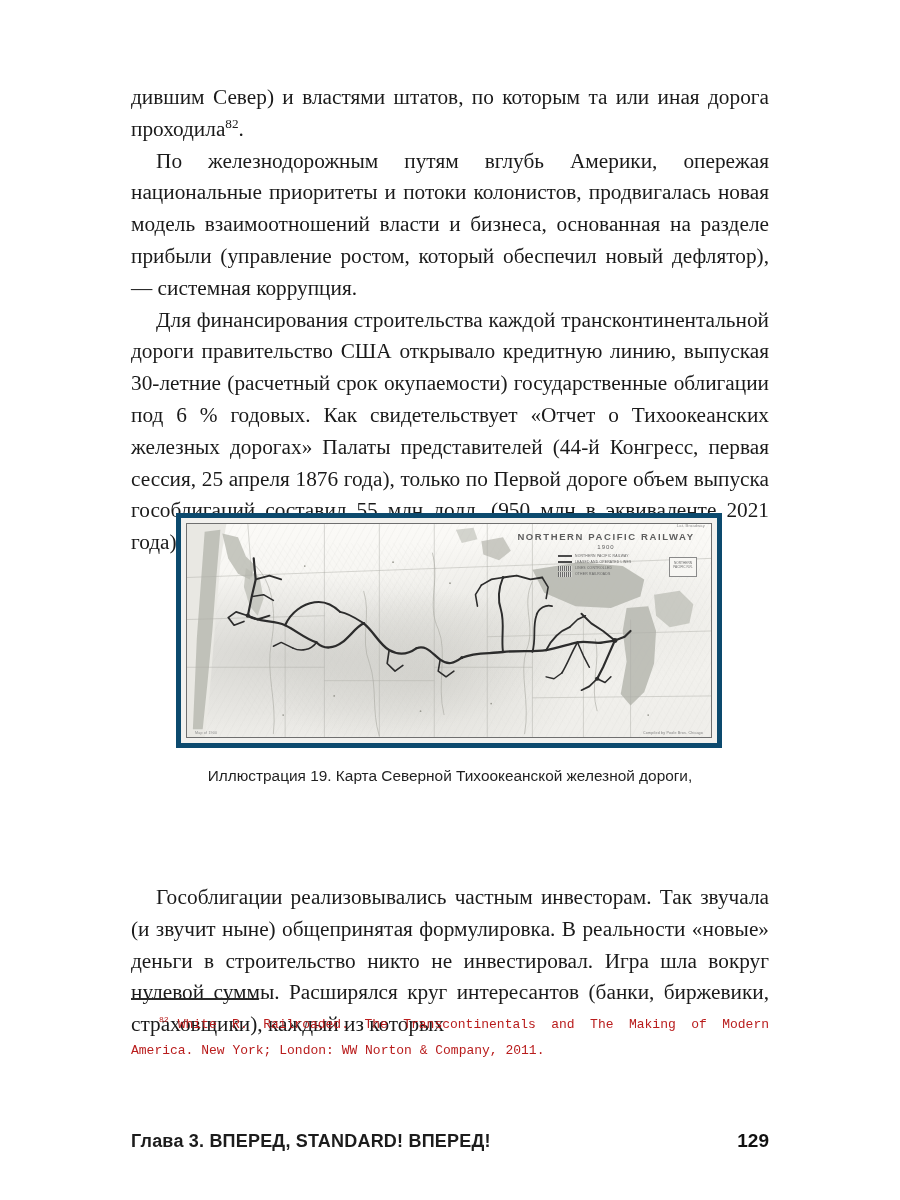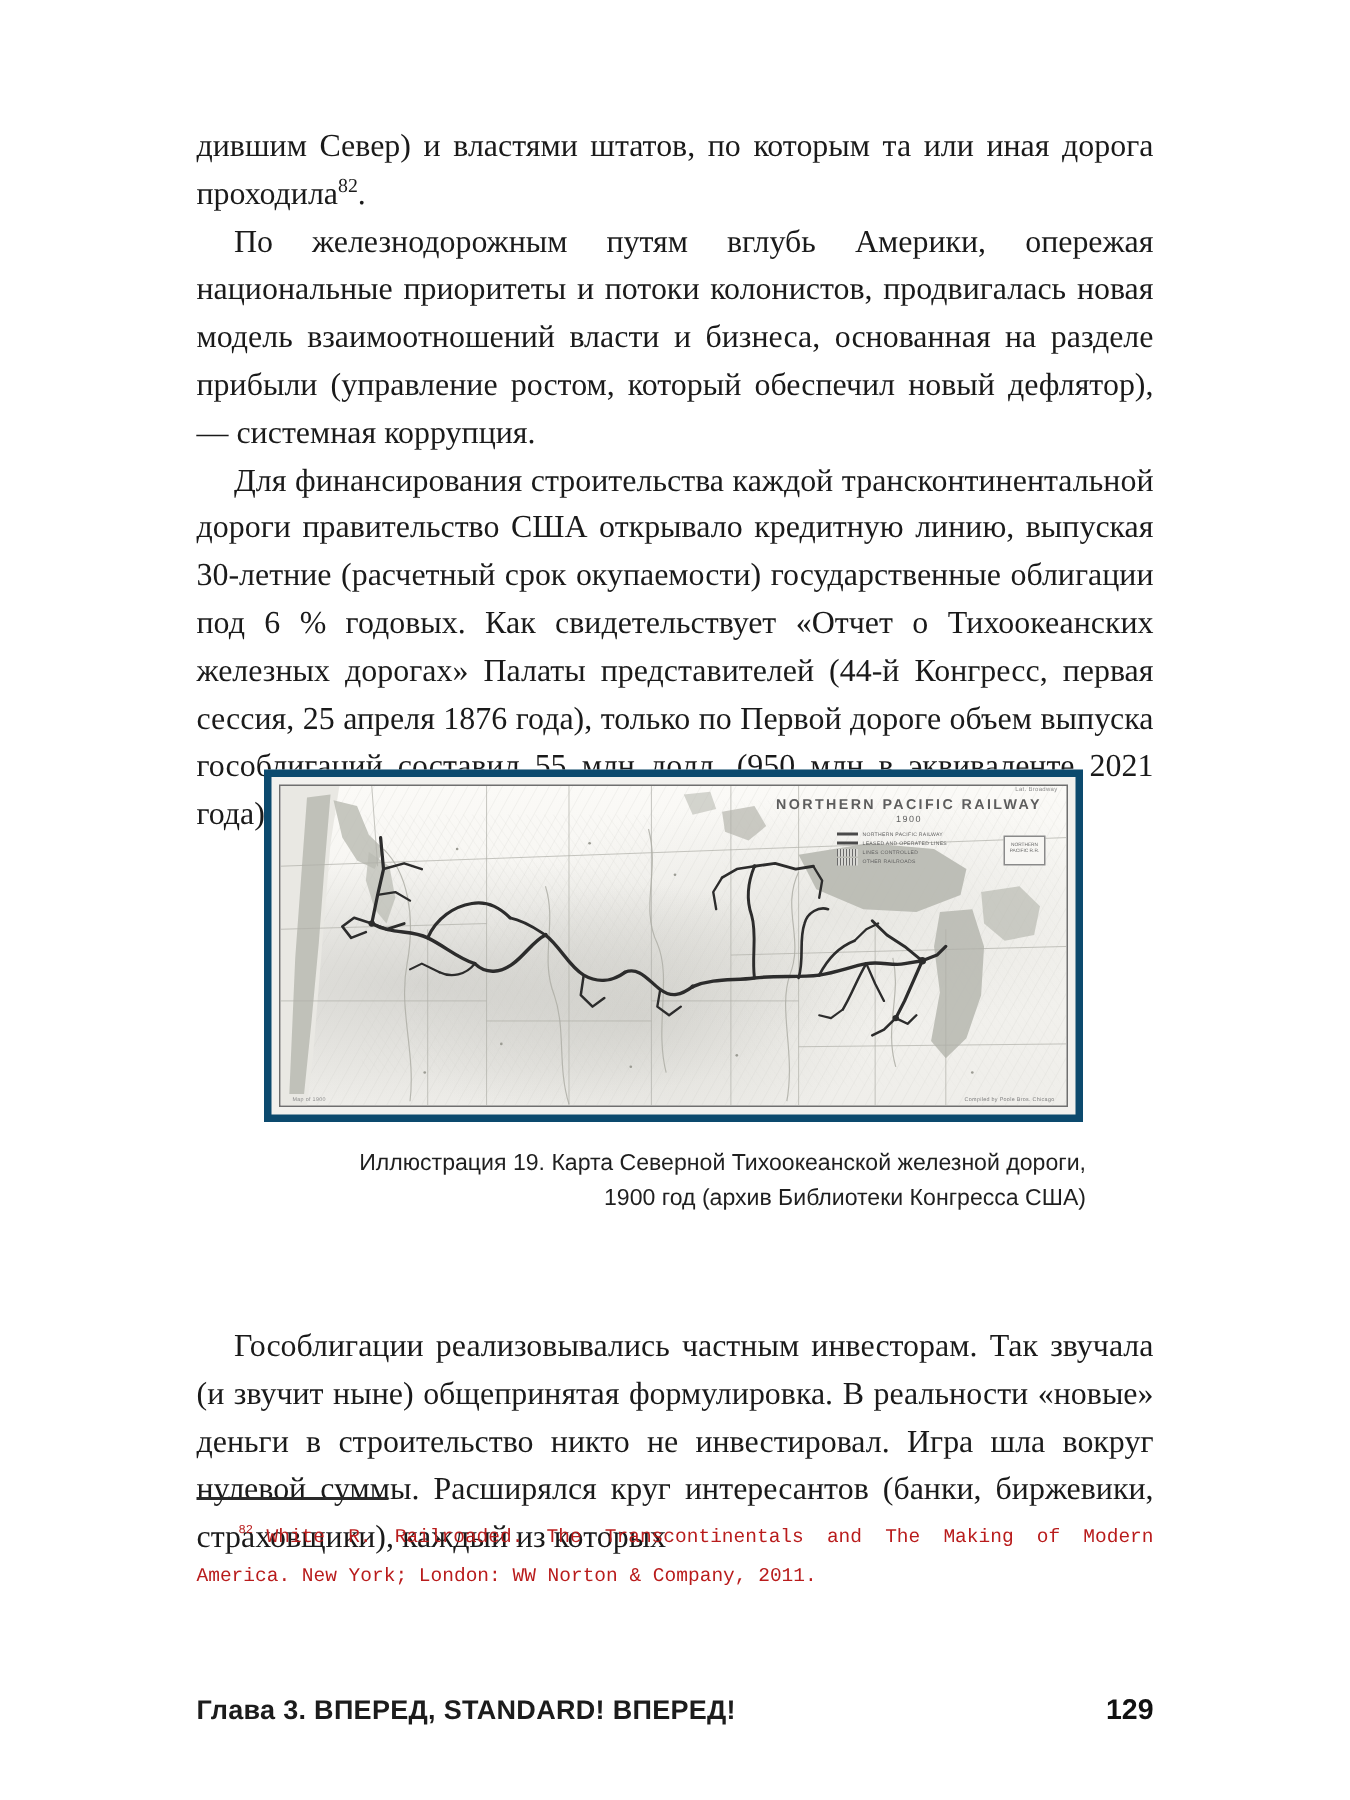--- a/index.html
+++ b/index.html
@@ -147,21 +147,21 @@
     position: absolute;
     left: 8px; bottom: 2px;
     font-family: "Liberation Sans", sans-serif;
     font-size: 3.6px;
     color: #8d8d8d;
     letter-spacing: .2px;
   }
 
   .caption {
     margin-top: 16px;
-    text-align: right;
+    text-align: center;
     font-family: "Liberation Sans", sans-serif;
     font-size: 15.4px;
     line-height: 23px;
     color: #1f1f1f;
     font-weight: 400;
   }
 
   
   .content-lower {
     position: absolute;
@@ -388,21 +388,20 @@
 
         <div class="map-seal">NORTHERN PACIFIC R.R.</div>
 
         <div class="map-credit-bl">Map of 1900</div>
         <div class="map-credit-br">Compiled by Poole Bros. Chicago</div>
       </div>
     </div>
 
     <div class="caption">
       <div>Иллюстрация 19. Карта Северной Тихоокеанской железной дороги,</div>
-      <div>1900 год (архив Библиотеки Конгресса США)</div>
     </div>
   </div>
 
   <div class="content-lower">
     <p class="body-par indent">Гособлигации реализовывались частным инвесторам. Так звучала (и звучит ныне) общепринятая формулировка. В реальности «новые» деньги в строительство никто не инвестировал. Игра шла вокруг нулевой суммы. Расширялся круг интересантов (банки, биржевики, страховщики), каждый из которых</p>
   </div>
 
   <div class="footnote-area">
     <div class="footnote-rule"></div>
     <div class="footnote-text"><sup>82</sup><span>White R. Railroaded. The Transcontinentals and The Making of Modern America. New York; London: WW Norton &amp; Company, 2011.</span></div>

